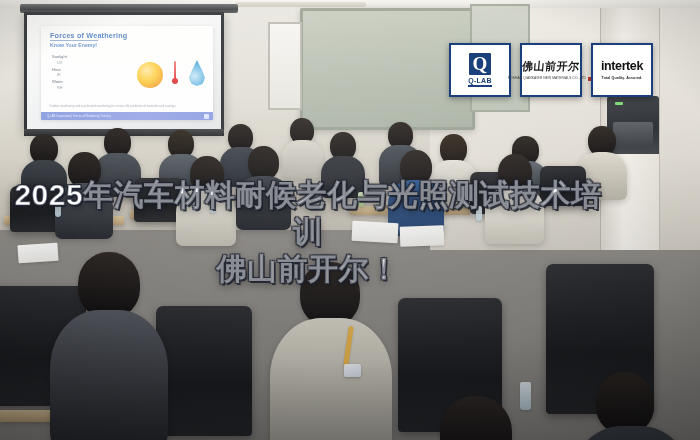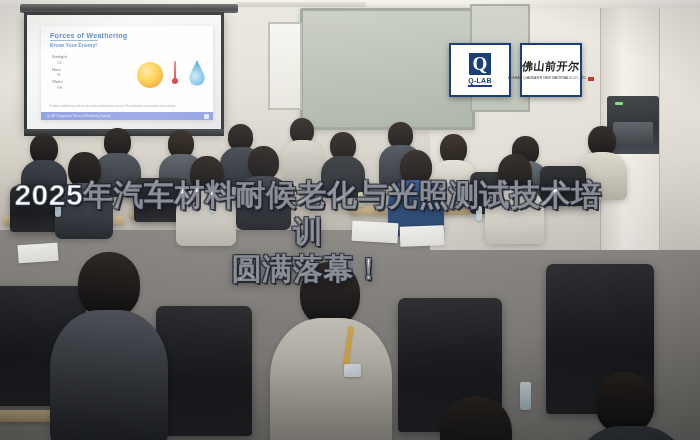--- a/index.html
+++ b/index.html
@@ -470,20 +470,24 @@
       <div class="qlab-ul"></div>
     </div>
 
     <div class="logo-card">
       <div class="cn-cal">佛山前开尔</div>
       <div class="cn-sub">
         <span>FOSHAN QIANKAIER NEW MATERIALS CO.,LTD</span><span class="cn-stamp"></span>
       </div>
     </div>
 
+    <div class="logo-card">
+      <div class="itk-name">intertek</div>
+      <div class="itk-tag">Total Quality. Assured.</div>
+    </div>
   </div>
 
   <div class="title-wrap">
     <div class="title-line l1">2025年汽车材料耐候老化与光照测试技术培训</div>
-    <div class="title-line l2">圆满落幕！</div>
+    <div class="title-line l2">佛山前开尔！</div>
   </div>
 
 </div>
 
 </body></html>

